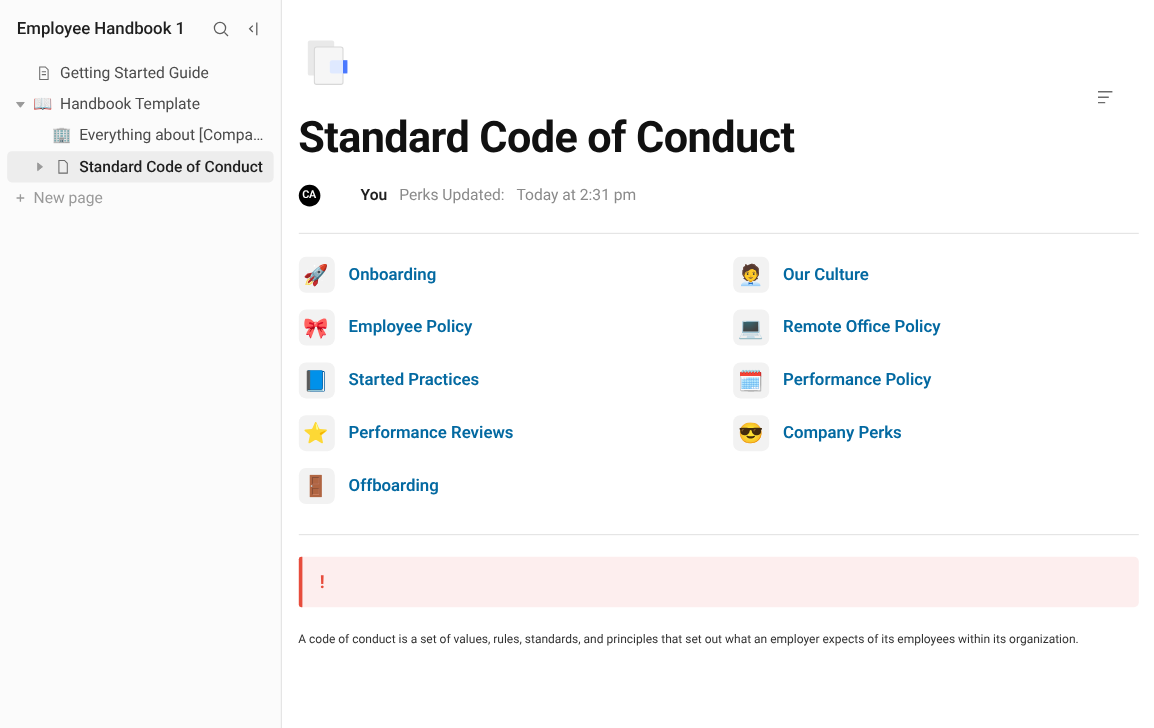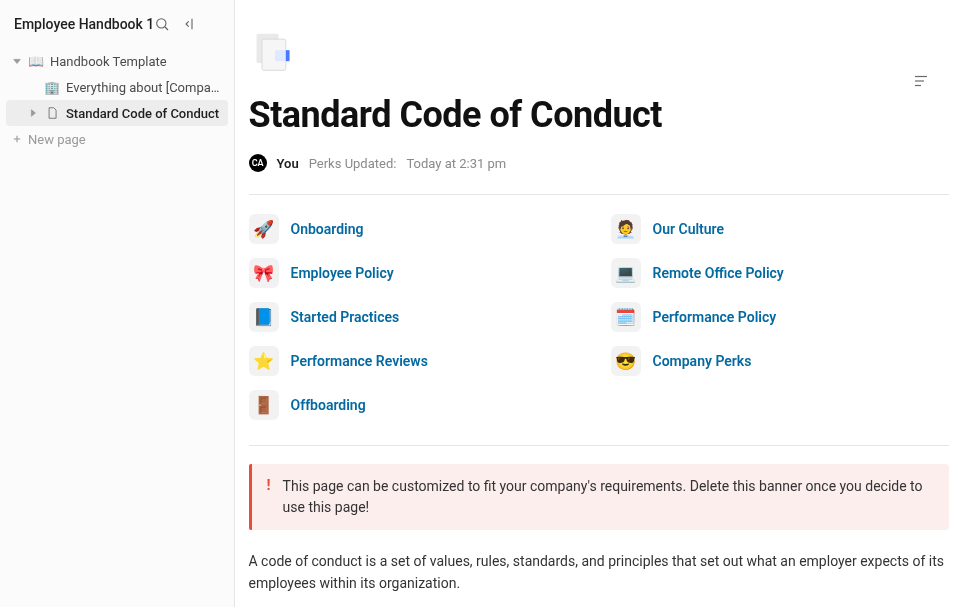--- a/index.html
+++ b/index.html
@@ -22,20 +22,21 @@
     flex-shrink: 0;
     background: #fbfbfb;
     border-right: 1px solid #e5e5e5;
     display: flex;
     flex-direction: column;
     padding-top: 8px;
   }
   .sidebar-header {
     display: flex;
     align-items: center;
+    justify-content: space-between;
     padding: 8px 14px 10px 14px;
   }
   .workspace-title {
     font-size: 14px;
     font-weight: 500;
     color: #1f1f1f;
   }
   .sidebar-header-icons {
     display: flex;
     align-items: center;
@@ -125,21 +126,21 @@
   }
   .avatar {
     width: 18px; height: 18px; border-radius: 50%;
     background: #000000;
     color: #fff;
     font-size: 9px;
     font-weight: 600;
     display: inline-flex; align-items: center; justify-content: center;
     letter-spacing: -0.3px;
   }
-  .byline .author { font-weight: 600; color: #1f1f1f; }
+  .byline .author { font-weight: 600; color: #1f1f1f; margin-left: 24px; }
   .byline .muted { color: #8a8a8a; }
   .divider {
     height: 1px;
     background: #e5e5e5;
     margin: 0 0 18px 0;
   }
   .cards {
     display: grid;
     grid-template-columns: 1fr 1fr;
     column-gap: 24px;
@@ -187,21 +188,21 @@
   }
   .callout .exclaim {
     color: #e74c3c;
     font-weight: 700;
     font-size: 15px;
     padding-left: 6px;
     flex-shrink: 0;
   }
   .callout .callout-text { line-height: 1.5; }
   .para {
-    font-size: 14px;
+    font-size: 10px;
     line-height: 1.6;
     color: #333;
     margin-bottom: 28px;
   }
 </style>
 </head>
 <body>
 
 <div class="app">
 
@@ -218,20 +219,31 @@
         <span class="icon-btn">
           <svg viewBox="0 0 24 24">
               <line x1="15" y1="4" x2="15" y2="20"></line>
               <polyline points="10,8 6,12 10,16"></polyline>
             </svg>
         </span>
       </div>
     </div>
 
     <nav class="nav">
+      <div class="nav-item indent-1">
+        <span class="spacer-chev"></span>
+        <span class="page-ico">
+          <svg viewBox="0 0 24 24">
+              <path d="M7 3h8l4 4v14H7z"></path>
+              <line x1="10" y1="10" x2="16" y2="10"></line>
+              <line x1="10" y1="14" x2="16" y2="14"></line>
+            </svg>
+        </span>
+        <span class="label">Getting Started Guide</span>
+      </div>
 
       <div class="nav-item indent-1">
         <span class="chev">
           <svg viewBox="0 0 10 10">
               <polygon points="1,3 9,3 5,8"></polygon>
             </svg>
         </span>
         <span class="page-ico">📖</span>
         <span class="label">Handbook Template</span>
       </div>
@@ -334,20 +346,19 @@
         <div class="card">
           <span class="card-icon">🚪</span>
           <span class="card-label">Offboarding</span>
         </div>
       </div>
 
       <div class="divider"></div>
 
       <div class="callout">
         <span class="exclaim">!</span>
-        <span class="callout-text">This page can be customized to fit your company's requirements. Delete this banner once you decide to use this page!</span>
       </div>
 
       <p class="para">A code of conduct is a set of values, rules, standards, and principles that set out what an employer expects of its employees within its organization.</p>
 
     </div>
   </main>
 </div>
 
 </body></html>

